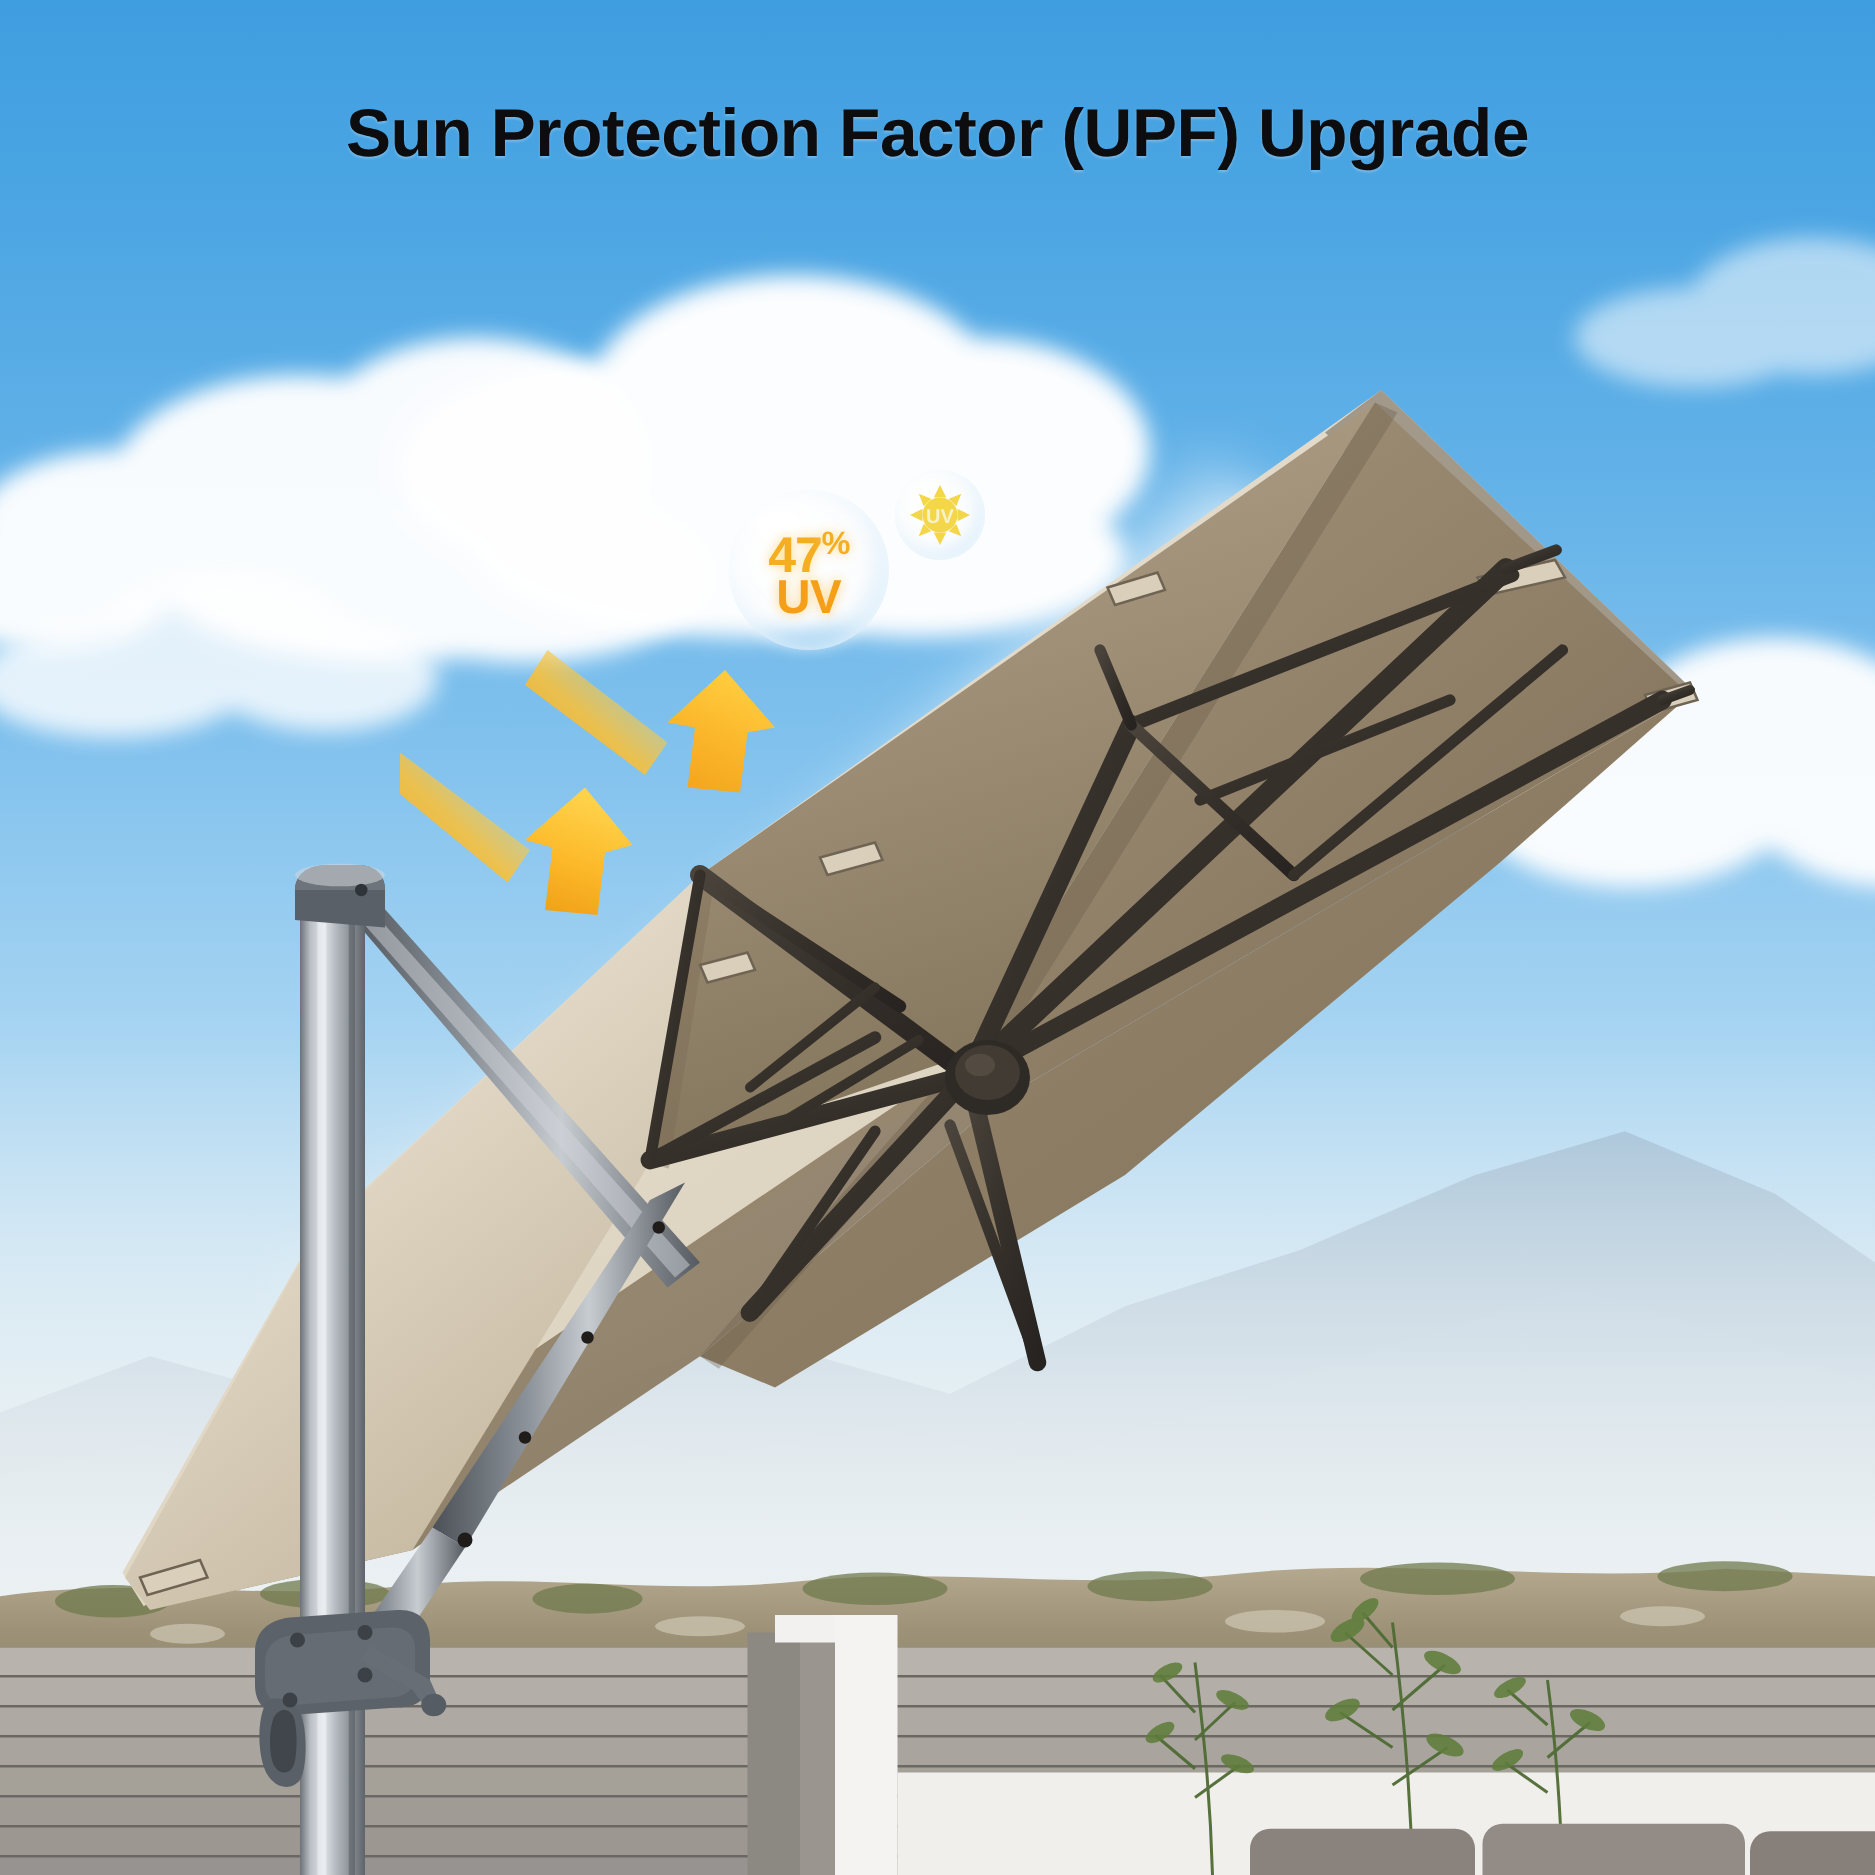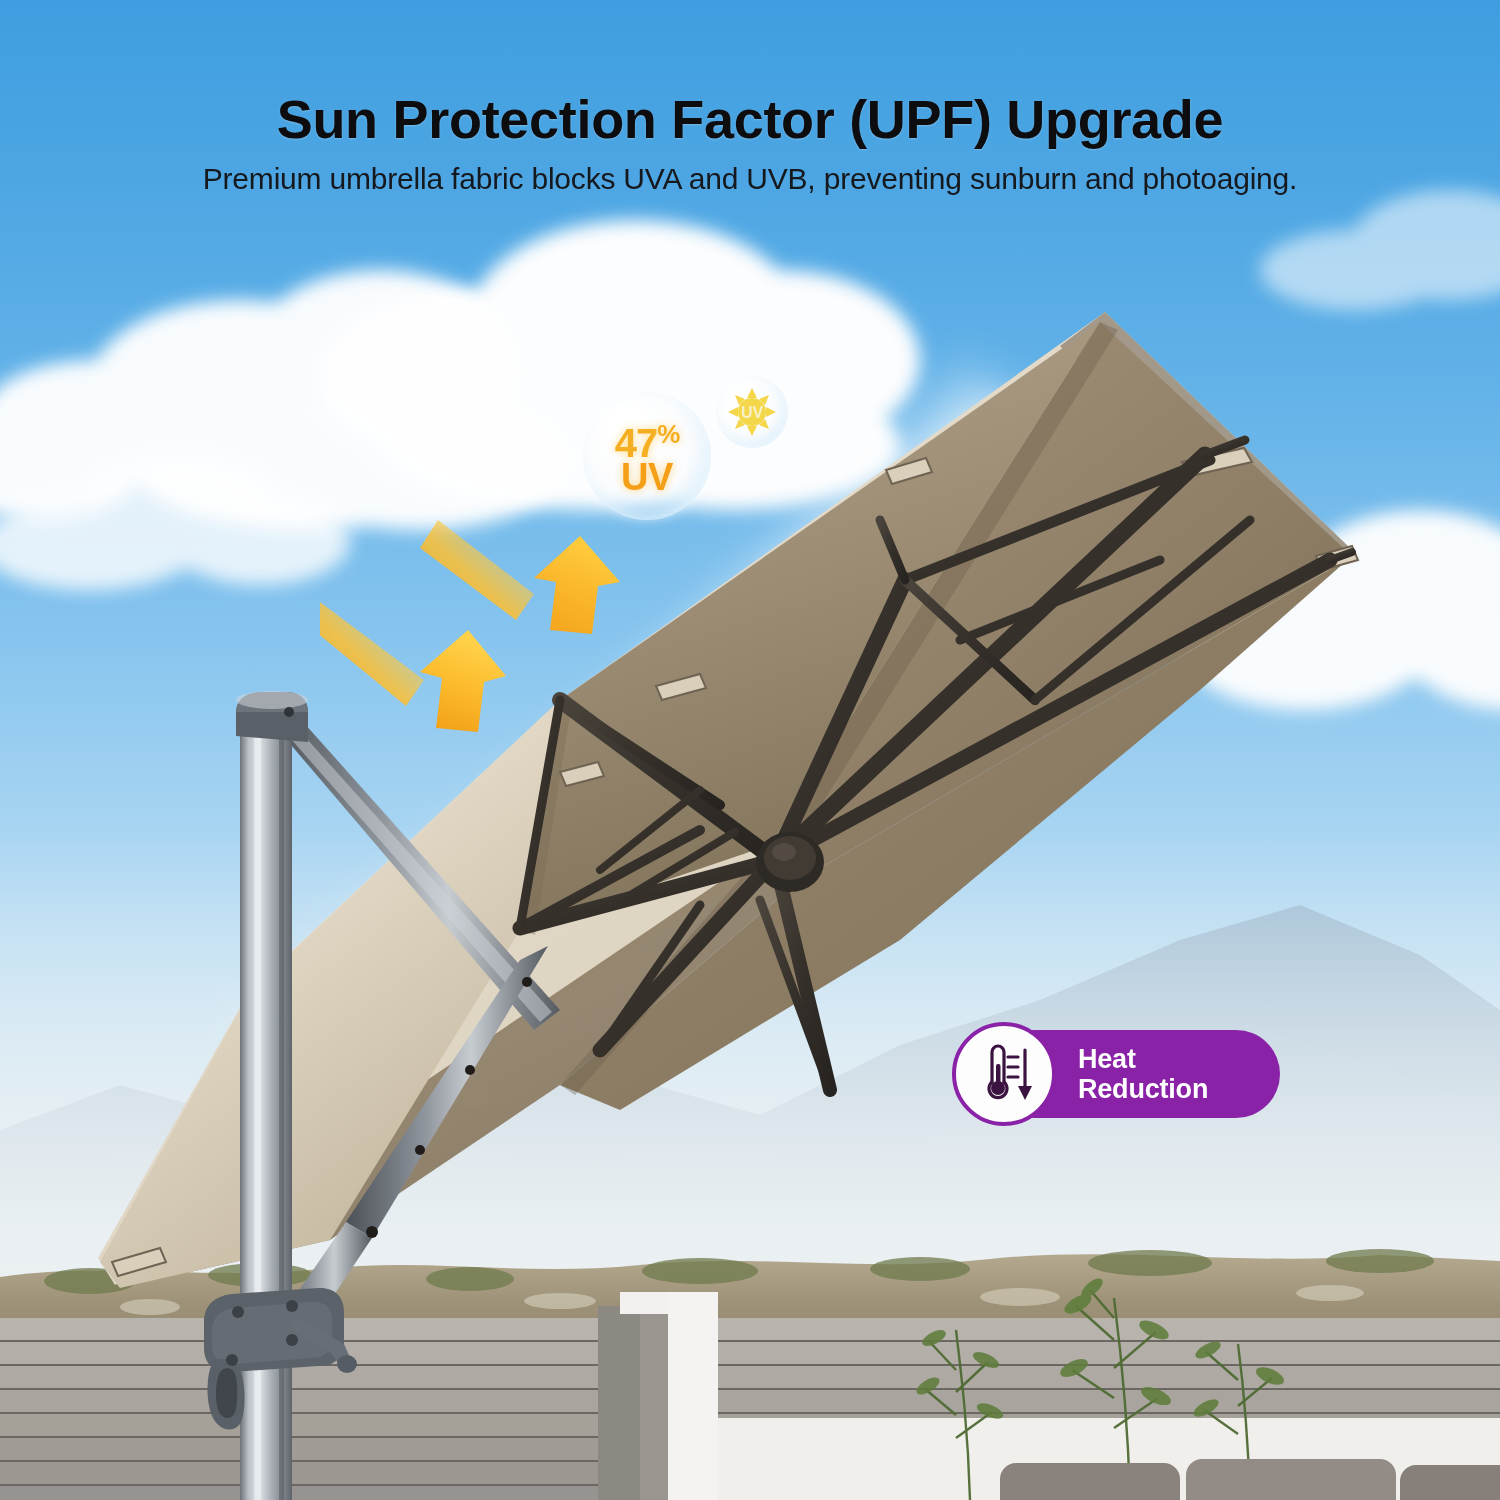--- a/index.html
+++ b/index.html
@@ -32,21 +32,21 @@
   .slat{position:absolute;left:0;right:0;background:#b0aca6;}
 
   
   .umb{position:absolute;left:0;top:0;width:1500px;height:1500px;}
 
   
   .beam{position:absolute;mix-blend-mode:screen;pointer-events:none;}
 
   
   .title{
-    position:absolute;left:0;right:0;top:88px;text-align:center;
+    position:absolute;left:0;right:0;top:76px;text-align:center;
     font-size:54px;font-weight:bold;color:#0d0d10;letter-spacing:-.3px;
     text-shadow:0 1px 2px rgba(255,255,255,.25);
   }
   .subtitle{
     position:absolute;left:0;right:0;top:162px;text-align:center;
     font-size:30px;font-weight:400;color:#15181c;letter-spacing:-.2px;
   }
 
   
   .bubble{position:absolute;border-radius:50%;}
@@ -456,40 +456,15 @@
         <polygon points="9,9 19,13 13,19"></polygon>
         <polygon points="43,9 33,13 39,19"></polygon>
         <polygon points="9,43 19,39 13,33"></polygon>
         <polygon points="43,43 33,39 39,33"></polygon>
       </g>
     </g>
     <text x="26" y="32" text-anchor="middle" font-family="Liberation Sans, sans-serif" font-size="16" font-weight="bold" fill="#f6f1c9">UV</text>
   </svg>
 
   <div class="title">Sun Protection Factor (UPF) Upgrade</div>
-  <div class="subtitle">Premium umbrella fabric blocks UVA and UVB, preventing sunburn and photoaging.</div>
-
-  <div class="badge">
-    <div class="badge-pill"></div>
-    <div class="badge-circle">
-      <svg width="60" height="68" viewBox="0 0 60 68">
-        <g fill="none" stroke="#3b1340" stroke-width="3.2" stroke-linecap="round" stroke-linejoin="round">
-          <path d="M18,42 L18,12 A6,6 0 0 1 30,12 L30,42"></path>
-          <path d="M18,42 A9,9 0 1 0 30,42"></path>
-          <line x1="34" y1="17" x2="44" y2="17"></line>
-          <line x1="34" y1="27" x2="44" y2="27"></line>
-          <line x1="34" y1="37" x2="44" y2="37"></line>
-        </g>
-        <circle cx="24" cy="48" r="7" fill="#3b1340"></circle>
-        <rect x="22" y="24" width="4.5" height="26" rx="2" fill="#3b1340"></rect>
-        <g fill="none" stroke="#3b1340" stroke-width="3.2" stroke-linecap="round">
-          <line x1="51" y1="10" x2="51" y2="52"></line>
-        </g>
-        <polygon points="51,60 44,46 58,46" fill="#3b1340"></polygon>
-      </svg>
-    </div>
-    <div class="badge-text">
-      <div>Heat</div>
-      <div>Reduction</div>
-    </div>
-  </div>
+
 
 </div>
 
 </body></html>

